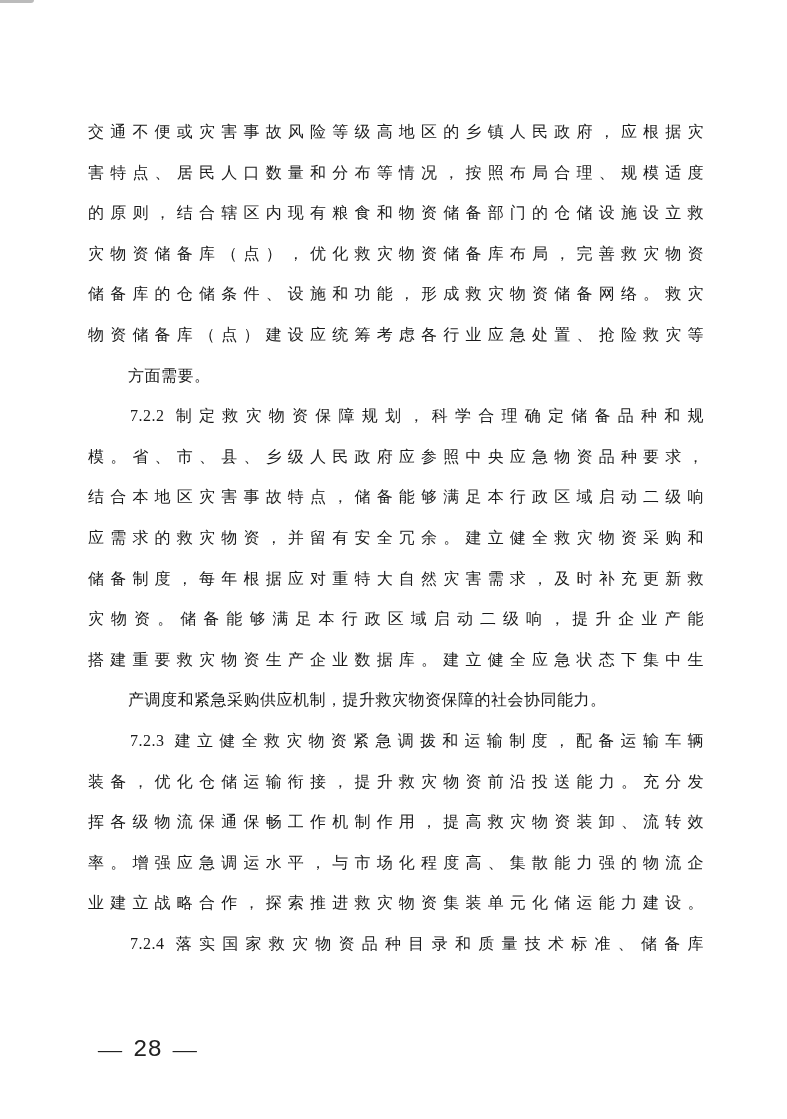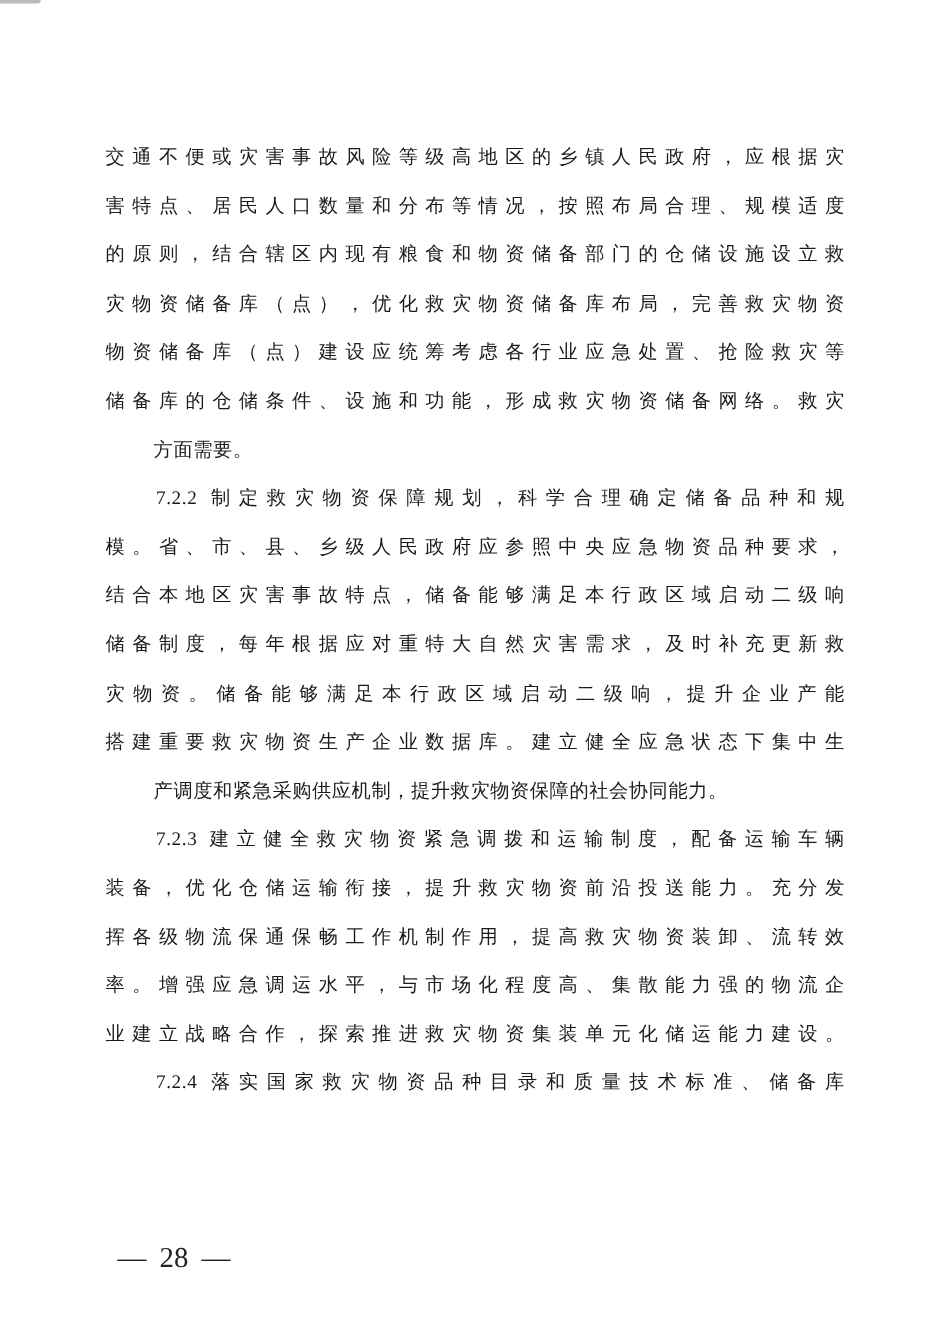--- a/index.html
+++ b/index.html
@@ -58,41 +58,43 @@
     font-size: 24px;
     color: #222222;
     display: flex;
     align-items: center;
   }
   .footer .dash {
     letter-spacing: 0;
   }
   .footer .page-number {
     margin: 0 11px;
+    font-family: Liberation Mono, monospace;
   }
 </style>
 </head>
 <body>
 
 <div class="scan-artifact"></div>
 
 <div class="text-block">
     <div class="paragraph">
       <div class="line">交通不便或灾害事故风险等级高地区的乡镇人民政府，应根据灾</div>
       <div class="line">害特点、居民人口数量和分布等情况，按照布局合理、规模适度</div>
       <div class="line">的原则，结合辖区内现有粮食和物资储备部门的仓储设施设立救</div>
       <div class="line">灾物资储备库（点），优化救灾物资储备库布局，完善救灾物资</div>
+      <div class="line">储备库的仓储条件、设施和功能，形成救灾物资储备网络。救灾</div>
       <div class="line">物资储备库（点）建设应统筹考虑各行业应急处置、抢险救灾等</div>
-      <div class="line">储备库的仓储条件、设施和功能，形成救灾物资储备网络。救灾</div>
       <div class="line no-stretch">方面需要。</div>
     </div>
     <div class="paragraph">
       <div class="line indent">7.2.2 制定救灾物资保障规划，科学合理确定储备品种和规</div>
       <div class="line">模。省、市、县、乡级人民政府应参照中央应急物资品种要求，</div>
       <div class="line">结合本地区灾害事故特点，储备能够满足本行政区域启动二级响</div>
+      <div class="line">应需求的救灾物资，并留有安全冗余。建立健全救灾物资采购和</div>
       <div class="line">储备制度，每年根据应对重特大自然灾害需求，及时补充更新救</div>
       <div class="line">灾物资。储备能够满足本行政区域启动二级响，提升企业产能</div>
       <div class="line">搭建重要救灾物资生产企业数据库。建立健全应急状态下集中生</div>
       <div class="line no-stretch">产调度和紧急采购供应机制，提升救灾物资保障的社会协同能力。</div>
     </div>
     <div class="paragraph">
       <div class="line indent">7.2.3 建立健全救灾物资紧急调拨和运输制度，配备运输车辆</div>
       <div class="line">装备，优化仓储运输衔接，提升救灾物资前沿投送能力。充分发</div>
       <div class="line">挥各级物流保通保畅工作机制作用，提高救灾物资装卸、流转效</div>
       <div class="line">率。增强应急调运水平，与市场化程度高、集散能力强的物流企</div>

